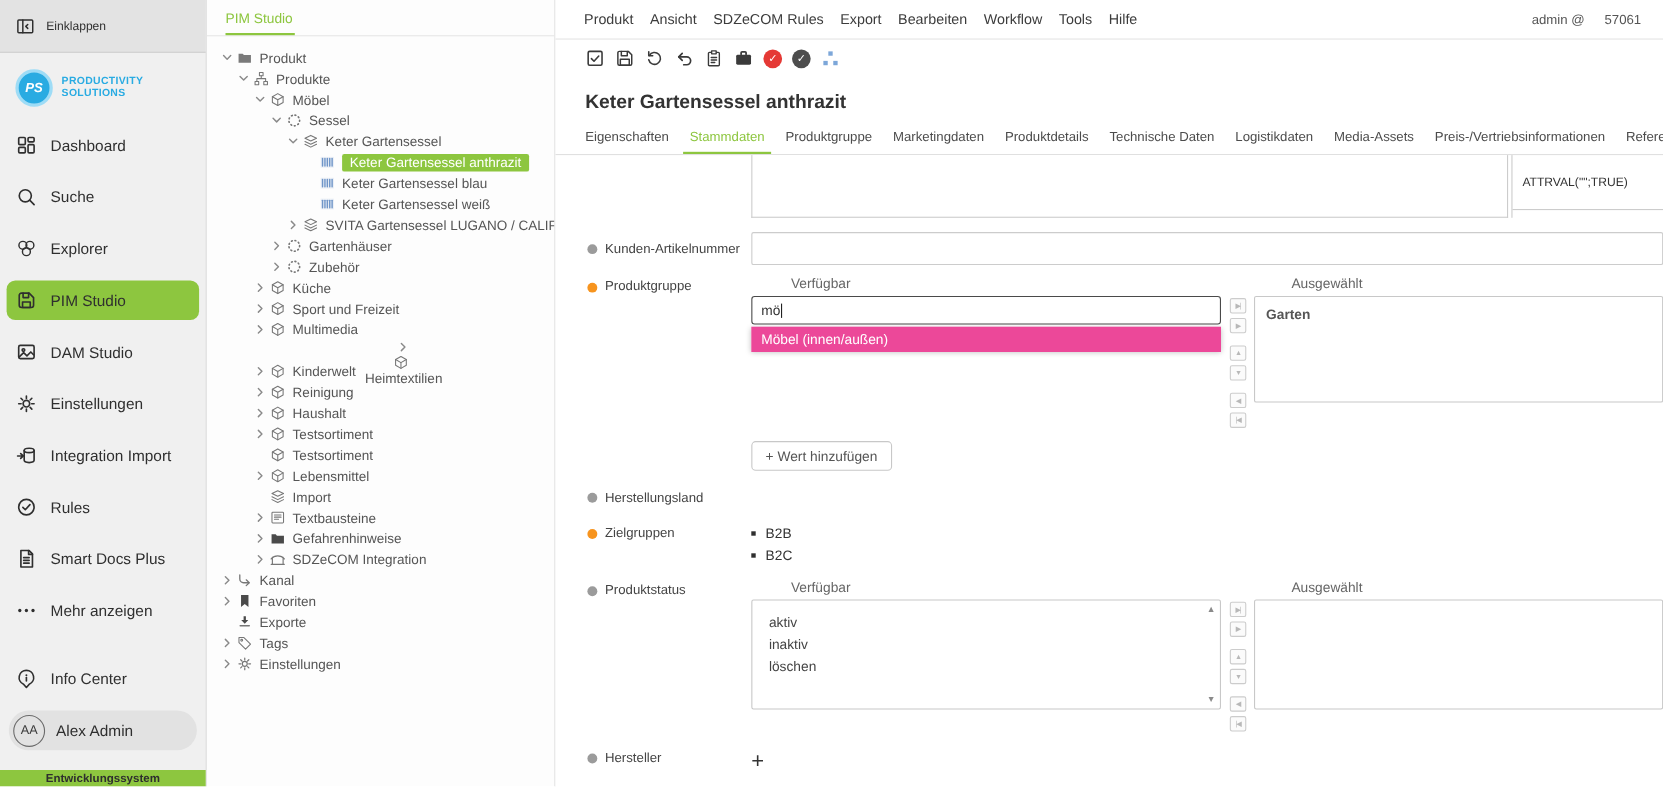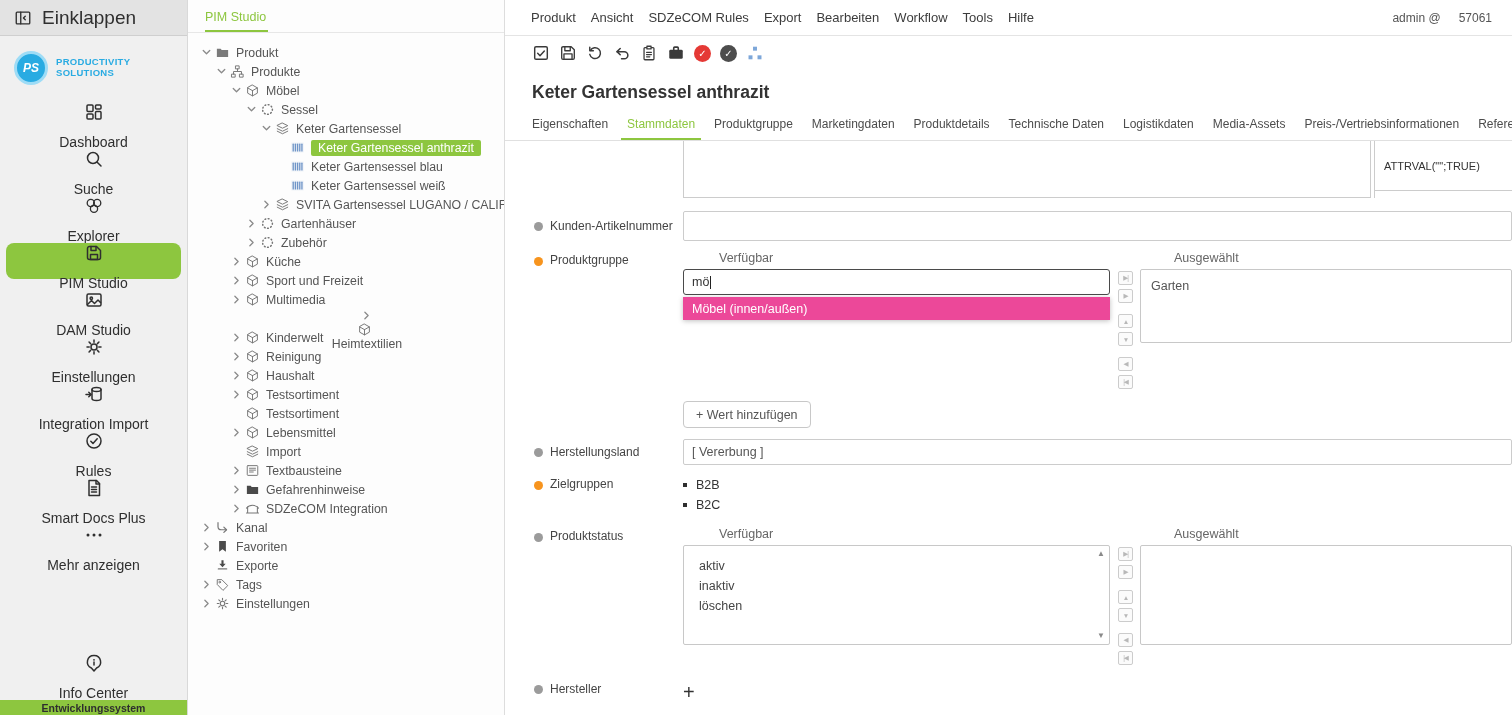--- a/index.html
+++ b/index.html
@@ -2,27 +2,27 @@
 <html><head>
 <meta charset="utf-8">
 <style>
   * { box-sizing: border-box; margin: 0; padding: 0; }
   html,body { width:1512px; height:715px; overflow:hidden; }
   body { font-family:"Liberation Sans", sans-serif; color:#333; background:#fff; }
   .app { display:flex; width:1512px; height:715px; overflow:hidden; }
 
   
   .sidebar { width:188px; flex:none; background:#f0f0f0; border-right:1px solid #d9d9d9; display:flex; flex-direction:column; }
-  .collapse-bar { height:36px; flex:none; background:#e3e3e3; border-bottom:1px solid #cfcfcf; display:flex; align-items:center; gap:10px; padding:0 0 0 14px; font-size:19px; color:#2f2f2f; cursor:pointer; }
+  .collapse-bar { height:48px; flex:none; background:#e3e3e3; border-bottom:1px solid #cfcfcf; display:flex; align-items:center; gap:10px; padding:0 0 0 14px; font-size:11px; color:#2f2f2f; cursor:pointer; }
   .icon18 { width:18px; height:18px; flex:none; color:#2f2f2f; }
   .brand { display:flex; align-items:center; gap:8px; padding:15px 14px 17px; }
   .ps-circle { width:34px; height:34px; flex:none; border-radius:50%; background:#29abe2; border:3px solid #9edcf6; color:#fff; font-weight:bold; font-style:italic; font-size:12px; display:flex; align-items:center; justify-content:center; }
   .brand-text { display:flex; flex-direction:column; font-size:9.5px; font-weight:bold; color:#29abe2; letter-spacing:.3px; line-height:1.15; }
   .nav { display:flex; flex-direction:column; }
-  .nav-item { height:36px; margin:0 6px 11px; padding:0 8px; border-radius:8px; display:flex; align-items:center; gap:12px; font-size:14px; color:#2f2f2f; cursor:pointer;flex-direction:column; }
+  .nav-item { height:36px; margin:0 6px 11px; padding:0 8px; border-radius:8px; display:flex; align-items:center; gap:12px; font-size:14px; color:#2f2f2f; cursor:pointer; }
   .nav-item .nav-icon { width:20px; height:20px; flex:none; color:#2f2f2f; }
   .nav-item.active { background:#8dc63f; }
   .spacer { flex:1; }
   .user-pill { height:36px; margin:0 8px 18px; border-radius:18px; background:#e2e2e2; display:flex; align-items:center; gap:10px; padding:0 4px; cursor:pointer; }
   .avatar { width:29px; height:29px; flex:none; border-radius:50%; border:1px solid #6b6b6b; display:flex; align-items:center; justify-content:center; font-size:11.5px; color:#3c3c3c; }
   .user-name { font-size:14px; color:#2f2f2f; }
   .env-bar { height:15px; flex:none; background:#8dc63f; color:#2e2e2e; font-size:10.5px; font-weight:bold; display:flex; align-items:center; justify-content:center;text-align:right; }
 
   
   .treepanel { width:317px; flex:none; background:#fdfdfd; border-right:1px solid #ddd; display:flex; flex-direction:column; overflow:hidden; }
@@ -82,21 +82,21 @@
   .leftcol { width:427px; flex:none; }
   .search-box { width:100%; height:26px; border:1px solid #4a4a4a; border-radius:3px; display:flex; align-items:center; padding:0 8px; font-size:12.5px; color:#333; background:#fff; }
   .caret { width:1px; height:13px; background:#222; margin-left:1px; }
   .dropdown { width:100%; margin-top:2px; background:#fff; box-shadow:0 1px 5px rgba(0,0,0,.25); }
   .dd-item { height:23px; background:#ec4899; color:#fff; display:flex; align-items:center; padding:0 9px; font-size:12.5px; cursor:pointer; }
   .transfer { width:15px; flex:none; margin:2px 7px 0 8px; display:flex; flex-direction:column; gap:4px; }
   .xfer-btn { width:15px; height:14px; border:1px solid #ccc; border-radius:2px; background:#fbfbfb; color:#b8b8b8; font-size:6.5px; letter-spacing:-1px; display:flex; align-items:center; justify-content:center; cursor:pointer; padding:0; }
   .xfer-btn.gap { margin-top:7px; }
   .rightbox { flex:1; min-width:0; border:1px solid #c8c8c8; border-radius:2px; padding:7px 10px; background:#fff; }
   .pg-body .leftcol { min-height:97px; }
-  .pg-body .rightbox { height:74px; }
+  .pg-body .rightbox { height:97px;font-weight:bold; }
   .sel-item { line-height:18px; color:#555; }
   .add-btn { margin-top:12px; height:27px; padding:0 12px; border:1px solid #c8c8c8; border-radius:4px; background:#fff; color:#555; font-size:12.5px; font-family:"Liberation Sans",sans-serif; cursor:pointer; }
   .row-pg { margin-bottom:11px; }
 
   .row-hl { height:26px; margin-bottom:10px; align-items:center; }
   .tinput.h26 { height:26px; }
 
   .row-zg { margin-bottom:12px; }
   .bullet-row { display:flex; align-items:center; gap:9px; height:20px; }
   .sq { width:4px; height:4px; background:#2f2f2f; flex:none; }
@@ -239,20 +239,24 @@
     <div class="spacer"></div>
     <div class="nav-item">
       <span class="nav-icon">
           <svg viewBox="0 0 20 20" fill="none" stroke="currentColor" stroke-width="1.5" stroke-linecap="round" stroke-linejoin="round" style="width:100%;height:100%;display:block">
             <path d="M10 2.5a6.5 6.5 0 0 1 2.6 12.5L10 18l-2.6-3A6.5 6.5 0 0 1 10 2.5z"></path>
             <circle cx="10" cy="6.8" r=".9" fill="currentColor" stroke="none"></circle>
             <line x1="10" y1="9" x2="10" y2="12"></line>
           </svg>
         </span>
       <span>Info Center</span>
+    </div>
+    <div class="user-pill">
+      <span class="avatar">AA</span>
+      <span class="user-name">Alex Admin</span>
     </div>
     <div class="env-bar">Entwicklungssystem</div>
   </aside>
 
   <section class="treepanel">
     <div class="tp-head">
       <span class="tp-tab">PIM Studio</span>
     </div>
     <div class="tree">
         <div class="tree-row" style="padding-left: 12px;">
@@ -835,23 +839,20 @@
           </div>
           <button class="add-btn">+ Wert hinzufügen</button>
         </div>
       </div>
 
       <div class="frow row-hl">
         <div class="flabel">
           <span class="dot gray"></span>
           <span class="lbl">Herstellungsland</span>
         </div>
-        <div class="ffield">
-          <input class="tinput h26" value="[ Vererbung ]" style="">
-        </div>
       </div>
 
       <div class="frow row-zg">
         <div class="flabel pt">
           <span class="dot orange"></span>
           <span class="lbl">Zielgruppen</span>
         </div>
         <div class="ffield">
             <div class="bullet-row">
               <span class="sq"></span>

